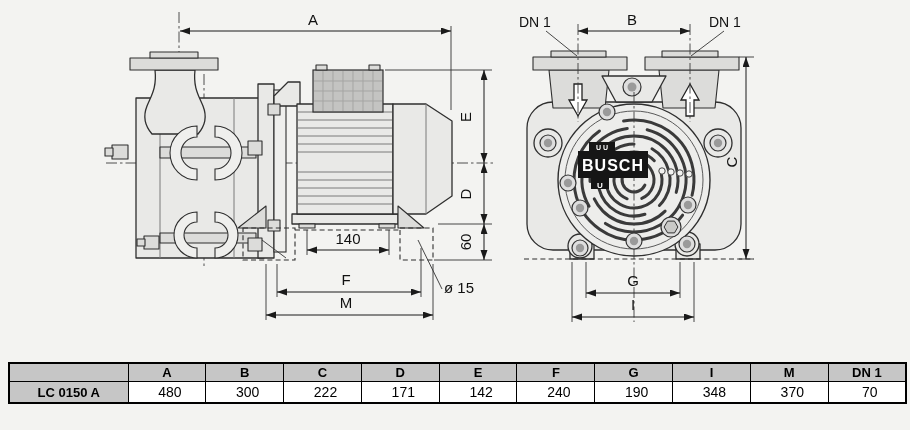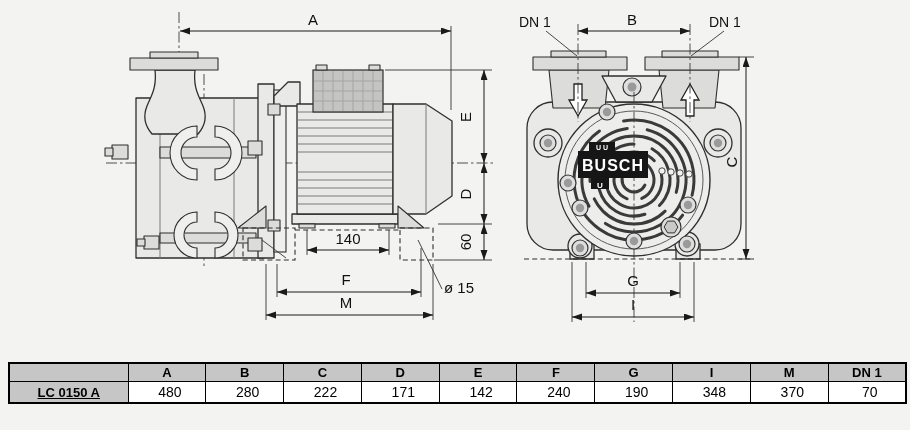--- a/index.html
+++ b/index.html
@@ -24,21 +24,21 @@
   .boltI{fill:#9a9a9a;stroke:none;}
   .groove{fill:none;stroke:#3a3a3a;stroke-width:3;stroke-linecap:round;}
   
   .table-wrap{position:absolute;left:8px;top:362px;}
   table.dims{border-collapse:collapse;table-layout:fixed;width:897px;border:2px solid #000;}
   table.dims th, table.dims td{
     border:1px solid #000;text-align:center;padding:0;overflow:hidden;white-space:nowrap;
   }
   table.dims tr.hdr th{background:#c6c6c6;height:17px;font:bold 13px "Liberation Sans", sans-serif;color:#000;}
   table.dims tr.val td{background:#fff;height:20px;font:14px "Liberation Sans", sans-serif;color:#000;padding-left:6px;}
-  table.dims tr.val th{background:#c6c6c6;font:bold 13px "Liberation Sans", sans-serif;color:#000;text-decoration:underline;}
+  table.dims tr.val th{background:#c6c6c6;font:bold 13px "Liberation Sans", sans-serif;color:#000;}
 </style>
 </head>
 <body>
 
 <div class="stage">
 <svg width="910" height="355" viewBox="0 0 910 355" xmlns="http://www.w3.org/2000/svg">
   <defs>
     <marker id="ah" markerWidth="11" markerHeight="8" refX="10" refY="3.5" orient="auto-start-reverse" markerUnits="userSpaceOnUse">
       <path d="M0,0 L10,3.5 L0,7 Z" fill="#1a1a1a"></path>
     </marker>
@@ -329,21 +329,21 @@
       <th>E</th>
       <th>F</th>
       <th>G</th>
       <th>I</th>
       <th>M</th>
       <th>DN 1</th>
     </tr>
     <tr class="val">
       <th>LC 0150 A</th>
       <td>480</td>
-      <td>280</td>
+      <td>300</td>
       <td>222</td>
       <td>171</td>
       <td>142</td>
       <td>240</td>
       <td>190</td>
       <td>348</td>
       <td>370</td>
       <td>70</td>
     </tr>
   </tbody>

